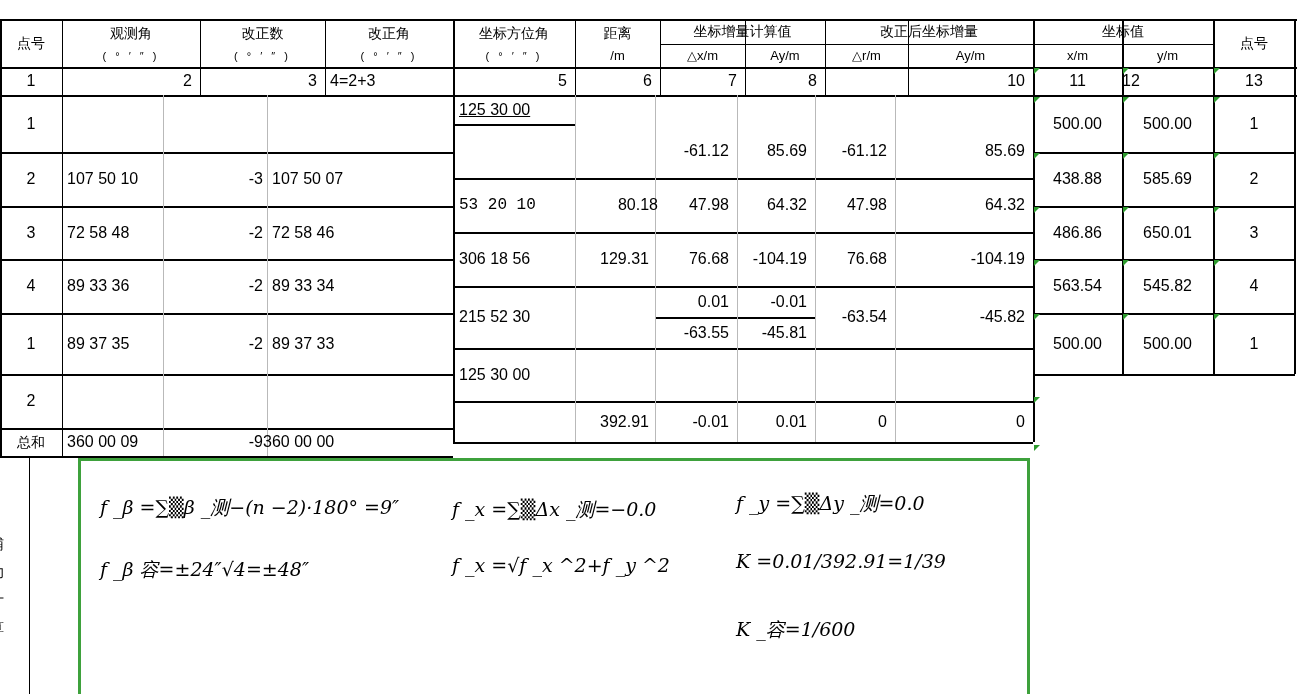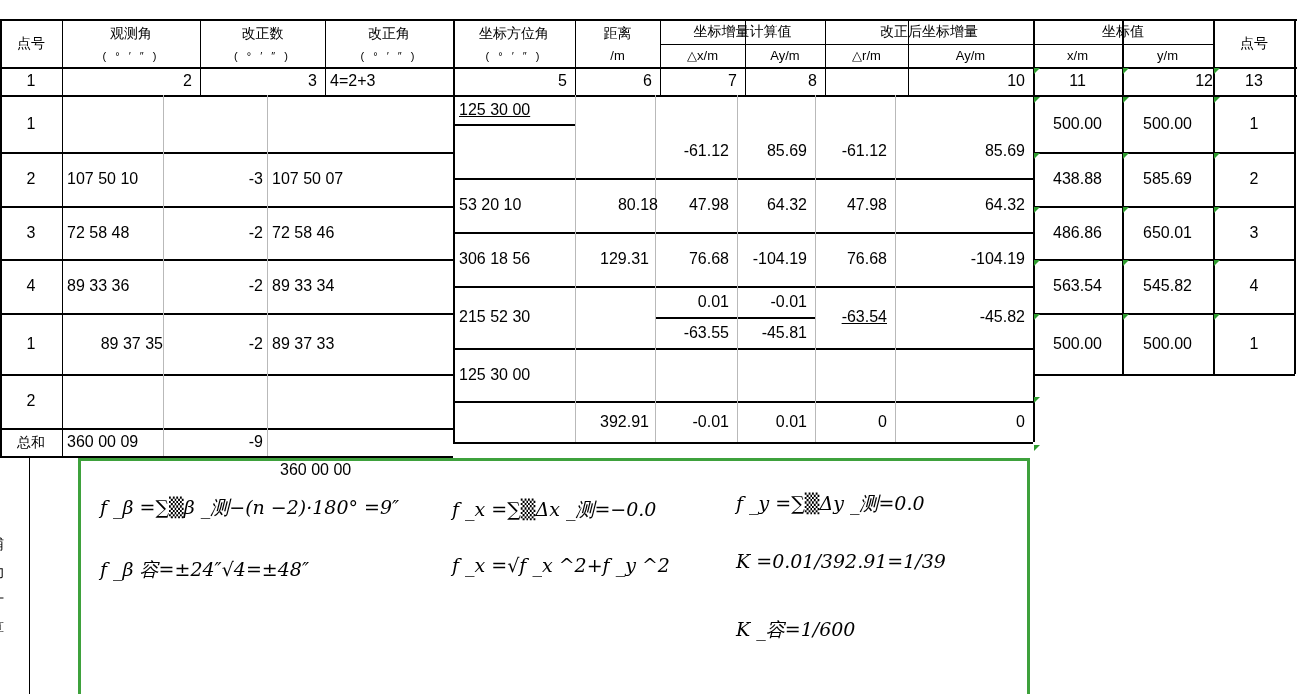--- a/index.html
+++ b/index.html
@@ -107,63 +107,63 @@
       <div class="cell" style="left: 0px; top: 67px; width: 62px; height: 28px; line-height: 28px; text-align: center;">1</div>
       <div class="cell" style="left: 62px; top: 67px; width: 130px; height: 28px; line-height: 28px; text-align: right; padding-right: 8px;">2</div>
       <div class="cell" style="left: 200px; top: 67px; width: 117px; height: 28px; line-height: 28px; text-align: right; padding-right: 8px;">3</div>
       <div class="cell" style="left: 325px; top: 67px; width: 123px; height: 28px; line-height: 28px; text-align: left; padding-left: 5px;">4=2+3</div>
       <div class="cell" style="left: 453px; top: 67px; width: 114px; height: 28px; line-height: 28px; text-align: right; padding-right: 8px;">5</div>
       <div class="cell" style="left: 575px; top: 67px; width: 77px; height: 28px; line-height: 28px; text-align: right; padding-right: 8px;">6</div>
       <div class="cell" style="left: 660px; top: 67px; width: 77px; height: 28px; line-height: 28px; text-align: right; padding-right: 8px;">7</div>
       <div class="cell" style="left: 745px; top: 67px; width: 72px; height: 28px; line-height: 28px; text-align: right; padding-right: 8px;">8</div>
       <div class="cell" style="left: 908px; top: 67px; width: 117px; height: 28px; line-height: 28px; text-align: right; padding-right: 8px;">10</div>
       <div class="cell" style="left: 1033px; top: 67px; width: 89px; height: 28px; line-height: 28px; text-align: center;">11</div>
-      <div class="cell" style="left: 1122px; top: 67px; width: 91px; height: 36px; line-height: 28px; text-align: right;">12</div>
+      <div class="cell" style="left: 1122px; top: 67px; width: 91px; height: 36px; line-height: 28px; text-align: left;">12</div>
       <div class="cell" style="left: 1213px; top: 67px; width: 82px; height: 28px; line-height: 28px; text-align: center;">13</div>
       <div class="cell" style="left: 0px; top: 96px; width: 62px; height: 56px; line-height: 56px; text-align: center;">1</div>
       <div class="cell" style="left: 0px; top: 152px; width: 62px; height: 54px; line-height: 54px; text-align: center;">2</div>
       <div class="cell" style="left: 62px; top: 152px; width: 96px; height: 54px; line-height: 54px; text-align: left; padding-left: 5px;">107 50 10</div>
       <div class="cell" style="left: 163px; top: 152px; width: 100px; height: 54px; line-height: 54px; text-align: right; padding-right: 4px;">-3</div>
       <div class="cell" style="left: 267px; top: 152px; width: 181px; height: 54px; line-height: 54px; text-align: left; padding-left: 5px;">107 50 07</div>
       <div class="cell" style="left: 0px; top: 206px; width: 62px; height: 53px; line-height: 53px; text-align: center;">3</div>
       <div class="cell" style="left: 62px; top: 206px; width: 96px; height: 53px; line-height: 53px; text-align: left; padding-left: 5px;">72 58 48</div>
       <div class="cell" style="left: 163px; top: 206px; width: 100px; height: 53px; line-height: 53px; text-align: right; padding-right: 4px;">-2</div>
       <div class="cell" style="left: 267px; top: 206px; width: 181px; height: 53px; line-height: 53px; text-align: left; padding-left: 5px;">72 58 46</div>
       <div class="cell" style="left: 0px; top: 259px; width: 62px; height: 54px; line-height: 54px; text-align: center;">4</div>
       <div class="cell" style="left: 62px; top: 259px; width: 96px; height: 54px; line-height: 54px; text-align: left; padding-left: 5px;">89 33 36</div>
       <div class="cell" style="left: 163px; top: 259px; width: 100px; height: 54px; line-height: 54px; text-align: right; padding-right: 4px;">-2</div>
       <div class="cell" style="left: 267px; top: 259px; width: 181px; height: 54px; line-height: 54px; text-align: left; padding-left: 5px;">89 33 34</div>
       <div class="cell" style="left: 0px; top: 313px; width: 62px; height: 61px; line-height: 61px; text-align: center;">1</div>
-      <div class="cell" style="left: 62px; top: 313px; width: 96px; height: 61px; line-height: 61px; text-align: right; padding-left: 5px;">89 37 35</div>
+      <div class="cell" style="left: 62px; top: 313px; width: 96px; height: 61px; line-height: 61px; text-align: left; padding-left: 5px;">89 37 35</div>
       <div class="cell" style="left: 163px; top: 313px; width: 100px; height: 61px; line-height: 61px; text-align: right; padding-right: 4px;">-2</div>
       <div class="cell" style="left: 267px; top: 313px; width: 181px; height: 61px; line-height: 61px; text-align: left; padding-left: 5px;">89 37 33</div>
       <div class="cell" style="left: 0px; top: 374px; width: 62px; height: 54px; line-height: 54px; text-align: center;">2</div>
       <div class="cell" style="left: 0px; top: 428px; width: 62px; height: 28px; line-height: 28px; text-align: center; font-size: 14px;">总和</div>
       <div class="cell" style="left: 62px; top: 428px; width: 96px; height: 28px; line-height: 28px; text-align: left; padding-left: 5px;">360 00 09</div>
       <div class="cell" style="left: 163px; top: 428px; width: 100px; height: 28px; line-height: 28px; text-align: right; padding-right: 4px;">-9</div>
-      <div class="cell" style="left: 275px; top: 428px; width: 181px; height: 28px; line-height: 28px; text-align: left; padding-left: 5px; margin-top: 28px;">360 00 00</div>
+      <div class="cell" style="left: 258px; top: 428px; width: 181px; height: 28px; line-height: 28px; text-align: left; padding-left: 5px;">360 00 00</div>
       <div class="cell" style="left: 453px; top: 96px; width: 116px; height: 28px; line-height: 28px; text-align: left; padding-left: 6px; text-decoration: underline;">125 30 00</div>
       <div class="cell" style="left: 655px; top: 124px; width: 74px; height: 54px; line-height: 54px; text-align: right; padding-right: 8px;">-61.12</div>
       <div class="cell" style="left: 737px; top: 124px; width: 70px; height: 54px; line-height: 54px; text-align: right; padding-right: 8px;">85.69</div>
       <div class="cell" style="left: 815px; top: 124px; width: 72px; height: 54px; line-height: 54px; text-align: right; padding-right: 8px;">-61.12</div>
       <div class="cell" style="left: 895px; top: 124px; width: 130px; height: 54px; line-height: 54px; text-align: right; padding-right: 8px;">85.69</div>
-      <div class="cell" style="left: 453px; top: 178px; width: 116px; height: 40px; line-height: 54px; text-align: left; padding-left: 6px;">53 20 10</div>
+      <div class="cell" style="left: 453px; top: 178px; width: 116px; height: 40px; line-height: 54px; text-align: left; padding-left: 6px; font-family: Liberation Mono, monospace;">53 20 10</div>
       <div class="cell" style="left: 575px; top: 178px; width: 74px; height: 54px; line-height: 54px; text-align: right; padding-right: 6px; padding-left: 9px;">80.18</div>
       <div class="cell" style="left: 655px; top: 178px; width: 74px; height: 54px; line-height: 54px; text-align: right; padding-right: 8px;">47.98</div>
       <div class="cell" style="left: 737px; top: 178px; width: 70px; height: 54px; line-height: 54px; text-align: right; padding-right: 8px;">64.32</div>
       <div class="cell" style="left: 815px; top: 178px; width: 72px; height: 54px; line-height: 54px; text-align: right; padding-right: 8px;">47.98</div>
       <div class="cell" style="left: 895px; top: 178px; width: 130px; height: 54px; line-height: 54px; text-align: right; padding-right: 8px;">64.32</div>
       <div class="cell" style="left: 453px; top: 232px; width: 116px; height: 54px; line-height: 54px; text-align: left; padding-left: 6px;">306 18 56</div>
       <div class="cell" style="left: 575px; top: 232px; width: 74px; height: 54px; line-height: 54px; text-align: right; padding-right: 6px;">129.31</div>
       <div class="cell" style="left: 655px; top: 232px; width: 74px; height: 54px; line-height: 54px; text-align: right; padding-right: 8px;">76.68</div>
       <div class="cell" style="left: 737px; top: 232px; width: 70px; height: 54px; line-height: 54px; text-align: right; padding-right: 8px;">-104.19</div>
       <div class="cell" style="left: 815px; top: 232px; width: 72px; height: 54px; line-height: 54px; text-align: right; padding-right: 8px;">76.68</div>
       <div class="cell" style="left: 895px; top: 232px; width: 130px; height: 54px; line-height: 54px; text-align: right; padding-right: 8px;">-104.19</div>
       <div class="cell" style="left: 453px; top: 286px; width: 116px; height: 62px; line-height: 62px; text-align: left; padding-left: 6px;">215 52 30</div>
-      <div class="cell" style="left: 815px; top: 286px; width: 72px; height: 62px; line-height: 62px; text-align: right; padding-right: 8px; text-decoration: underline;">-63.54</div>
+      <div class="cell" style="left: 815px; top: 286px; width: 72px; height: 62px; line-height: 62px; text-align: right; padding-right: 8px;">-63.54</div>
       <div class="cell" style="left: 895px; top: 286px; width: 130px; height: 62px; line-height: 62px; text-align: right; padding-right: 8px;">-45.82</div>
       <div class="cell" style="left: 655px; top: 286px; width: 74px; height: 31px; line-height: 31px; text-align: right; padding-right: 8px;">0.01</div>
       <div class="cell" style="left: 737px; top: 286px; width: 70px; height: 31px; line-height: 31px; text-align: right; padding-right: 8px;">-0.01</div>
       <div class="cell" style="left: 655px; top: 317px; width: 74px; height: 31px; line-height: 31px; text-align: right; padding-right: 8px;">-63.55</div>
       <div class="cell" style="left: 737px; top: 317px; width: 70px; height: 31px; line-height: 31px; text-align: right; padding-right: 8px;">-45.81</div>
       <div class="cell" style="left: 453px; top: 348px; width: 116px; height: 53px; line-height: 53px; text-align: left; padding-left: 6px;">125 30 00</div>
       <div class="cell" style="left: 575px; top: 401px; width: 74px; height: 41px; line-height: 41px; text-align: right; padding-right: 6px;">392.91</div>
       <div class="cell" style="left: 655px; top: 401px; width: 74px; height: 41px; line-height: 41px; text-align: right; padding-right: 8px;">-0.01</div>
       <div class="cell" style="left: 737px; top: 401px; width: 70px; height: 41px; line-height: 41px; text-align: right; padding-right: 8px;">0.01</div>
       <div class="cell" style="left: 815px; top: 401px; width: 72px; height: 41px; line-height: 41px; text-align: right; padding-right: 8px;">0</div>

